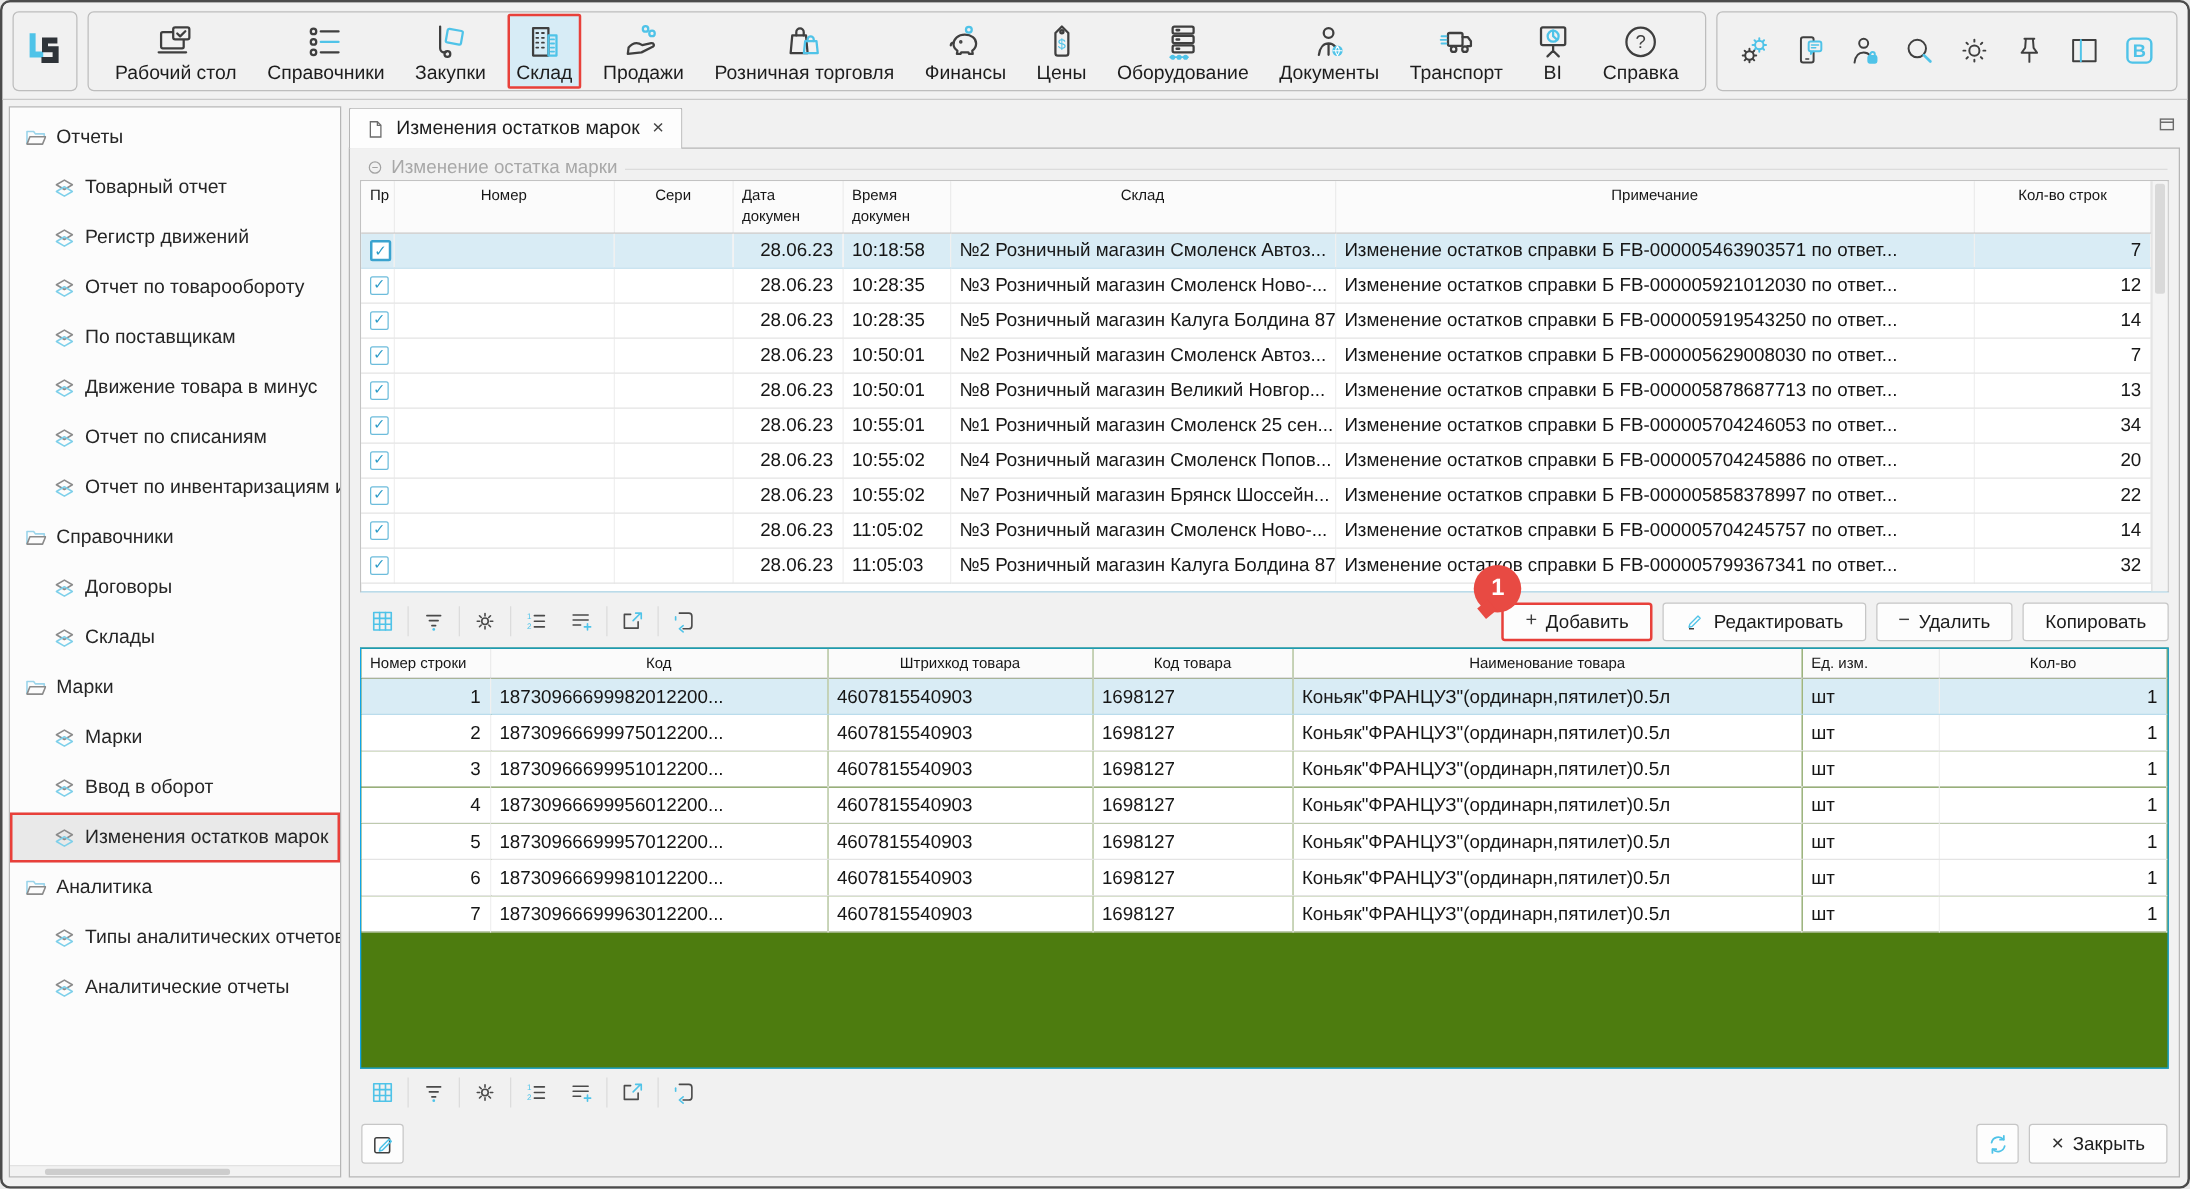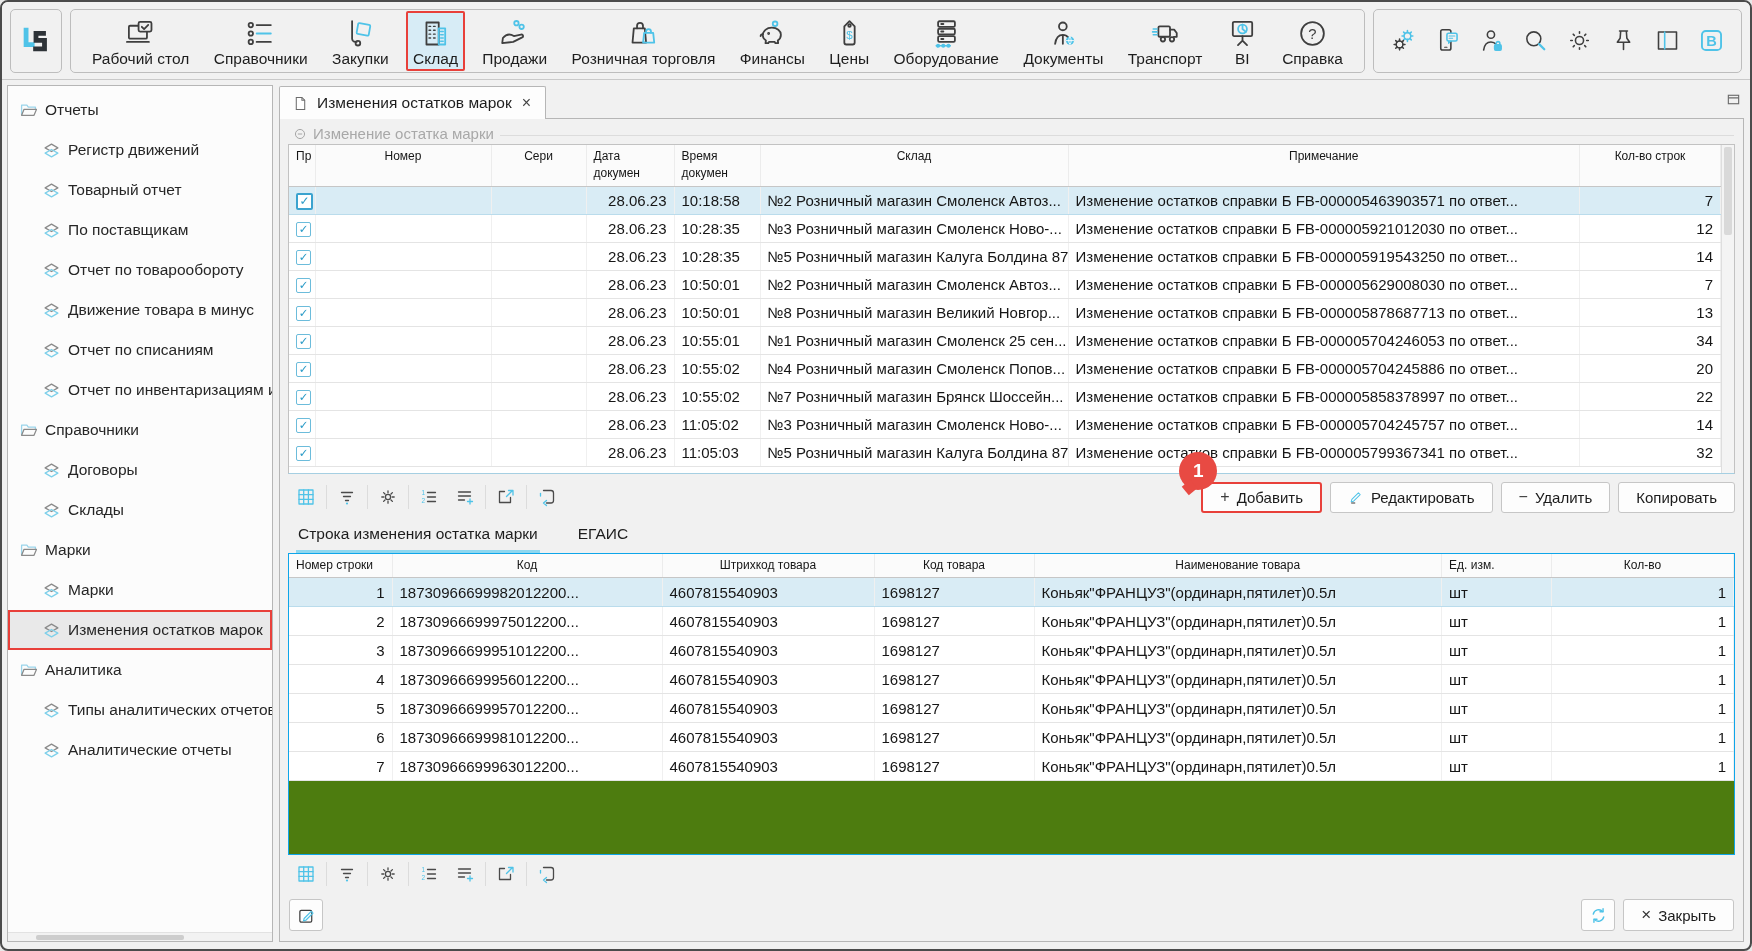--- a/index.html
+++ b/index.html
@@ -347,48 +347,48 @@
             </span>
             <span>Отчеты</span>
           </div>
           <div class="side-row side-item">
             <span class="icn">
               <svg viewBox="0 0 16 16" fill="none" stroke-width="1.2" stroke-linejoin="round">
                 <path d="M8 2 14 5.5 8 9 2 5.5z" stroke="#8b8b8b"></path>
                 <path d="M8 7 14 10.5 8 14 2 10.5z" stroke="#7fd0ea"></path>
               </svg>
             </span>
+            <span>Товарный отчет</span>
+          </div>
+          <div class="side-row side-item">
+            <span class="icn">
+              <svg viewBox="0 0 16 16" fill="none" stroke-width="1.2" stroke-linejoin="round">
+                <path d="M8 2 14 5.5 8 9 2 5.5z" stroke="#8b8b8b"></path>
+                <path d="M8 7 14 10.5 8 14 2 10.5z" stroke="#7fd0ea"></path>
+              </svg>
+            </span>
             <span>Регистр движений</span>
           </div>
           <div class="side-row side-item">
             <span class="icn">
               <svg viewBox="0 0 16 16" fill="none" stroke-width="1.2" stroke-linejoin="round">
                 <path d="M8 2 14 5.5 8 9 2 5.5z" stroke="#8b8b8b"></path>
                 <path d="M8 7 14 10.5 8 14 2 10.5z" stroke="#7fd0ea"></path>
               </svg>
             </span>
-            <span>Товарный отчет</span>
+            <span>Отчет по товарообороту</span>
           </div>
           <div class="side-row side-item">
             <span class="icn">
               <svg viewBox="0 0 16 16" fill="none" stroke-width="1.2" stroke-linejoin="round">
                 <path d="M8 2 14 5.5 8 9 2 5.5z" stroke="#8b8b8b"></path>
                 <path d="M8 7 14 10.5 8 14 2 10.5z" stroke="#7fd0ea"></path>
               </svg>
             </span>
             <span>По поставщикам</span>
-          </div>
-          <div class="side-row side-item">
-            <span class="icn">
-              <svg viewBox="0 0 16 16" fill="none" stroke-width="1.2" stroke-linejoin="round">
-                <path d="M8 2 14 5.5 8 9 2 5.5z" stroke="#8b8b8b"></path>
-                <path d="M8 7 14 10.5 8 14 2 10.5z" stroke="#7fd0ea"></path>
-              </svg>
-            </span>
-            <span>Отчет по товарообороту</span>
           </div>
           <div class="side-row side-item">
             <span class="icn">
               <svg viewBox="0 0 16 16" fill="none" stroke-width="1.2" stroke-linejoin="round">
                 <path d="M8 2 14 5.5 8 9 2 5.5z" stroke="#8b8b8b"></path>
                 <path d="M8 7 14 10.5 8 14 2 10.5z" stroke="#7fd0ea"></path>
               </svg>
             </span>
             <span>Движение товара в минус</span>
           </div>
@@ -447,20 +447,29 @@
             <span>Марки</span>
           </div>
           <div class="side-row side-item">
             <span class="icn">
               <svg viewBox="0 0 16 16" fill="none" stroke-width="1.2" stroke-linejoin="round">
                 <path d="M8 2 14 5.5 8 9 2 5.5z" stroke="#8b8b8b"></path>
                 <path d="M8 7 14 10.5 8 14 2 10.5z" stroke="#7fd0ea"></path>
               </svg>
             </span>
             <span>Марки</span>
+          </div>
+          <div class="side-row side-item">
+            <span class="icn">
+              <svg viewBox="0 0 16 16" fill="none" stroke-width="1.2" stroke-linejoin="round">
+                <path d="M8 2 14 5.5 8 9 2 5.5z" stroke="#8b8b8b"></path>
+                <path d="M8 7 14 10.5 8 14 2 10.5z" stroke="#7fd0ea"></path>
+              </svg>
+            </span>
+            <span>Ввод в оборот</span>
           </div>
           <div class="side-row side-item selected">
             <span class="icn">
               <svg viewBox="0 0 16 16" fill="none" stroke-width="1.2" stroke-linejoin="round">
                 <path d="M8 2 14 5.5 8 9 2 5.5z" stroke="#8b8b8b"></path>
                 <path d="M8 7 14 10.5 8 14 2 10.5z" stroke="#7fd0ea"></path>
               </svg>
             </span>
             <span>Изменения остатков марок</span>
           </div>
@@ -732,24 +741,20 @@
           </button>
           <button class="btn">
             <span class="glyph">−</span>
             <span>Удалить</span>
           </button>
           <button class="btn">
             <span>Копировать</span>
           </button>
         </div>
 
-        <div class="lower-tabs">
-          <span class="ltab active">Строка изменения остатка марки</span>
-          <span class="ltab">ЕГАИС</span>
-        </div>
 
         <div class="lower-wrap">
           <table class="lower-table" id="lower-table">
               <colgroup>
                 <col style="width: 103px;">
                 <col style="width: 270px;">
                 <col style="width: 212px;">
                 <col style="width: 160px;">
                 <col>
                 <col style="width: 110px;">

